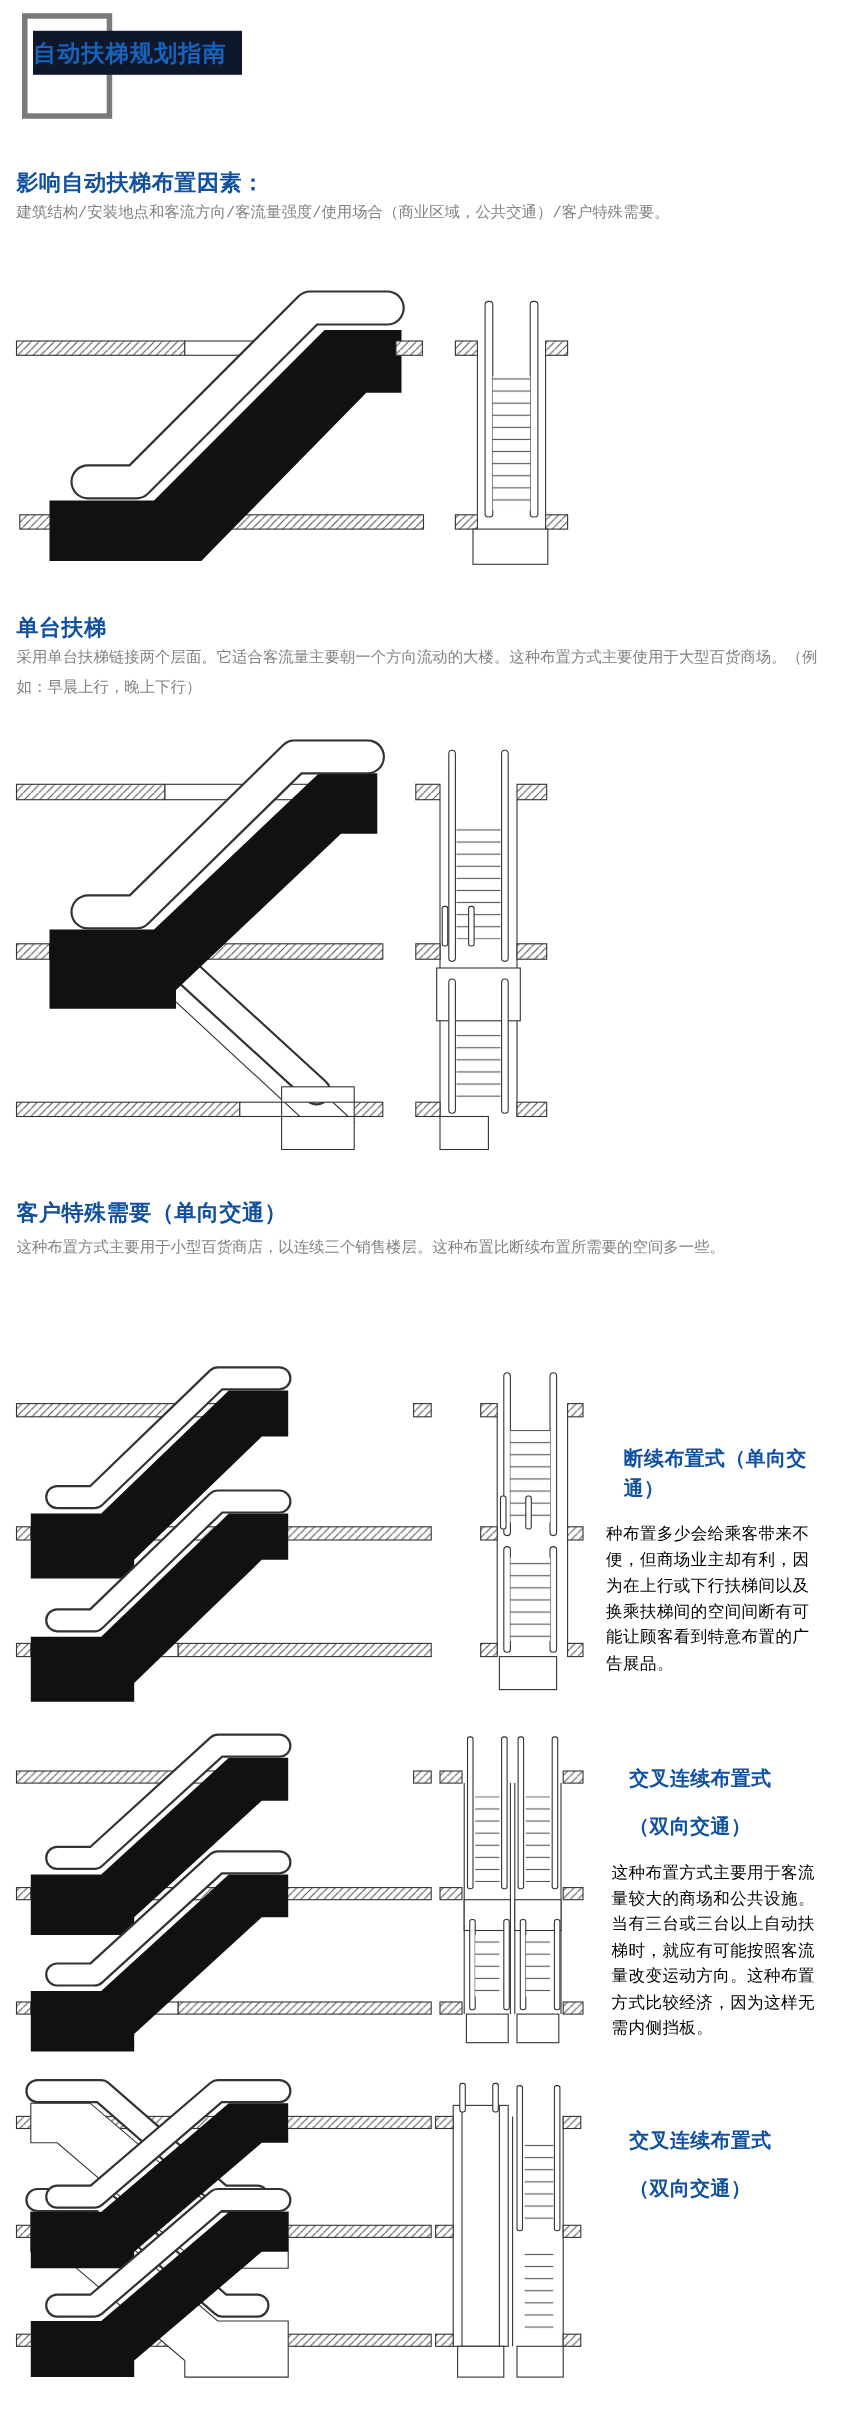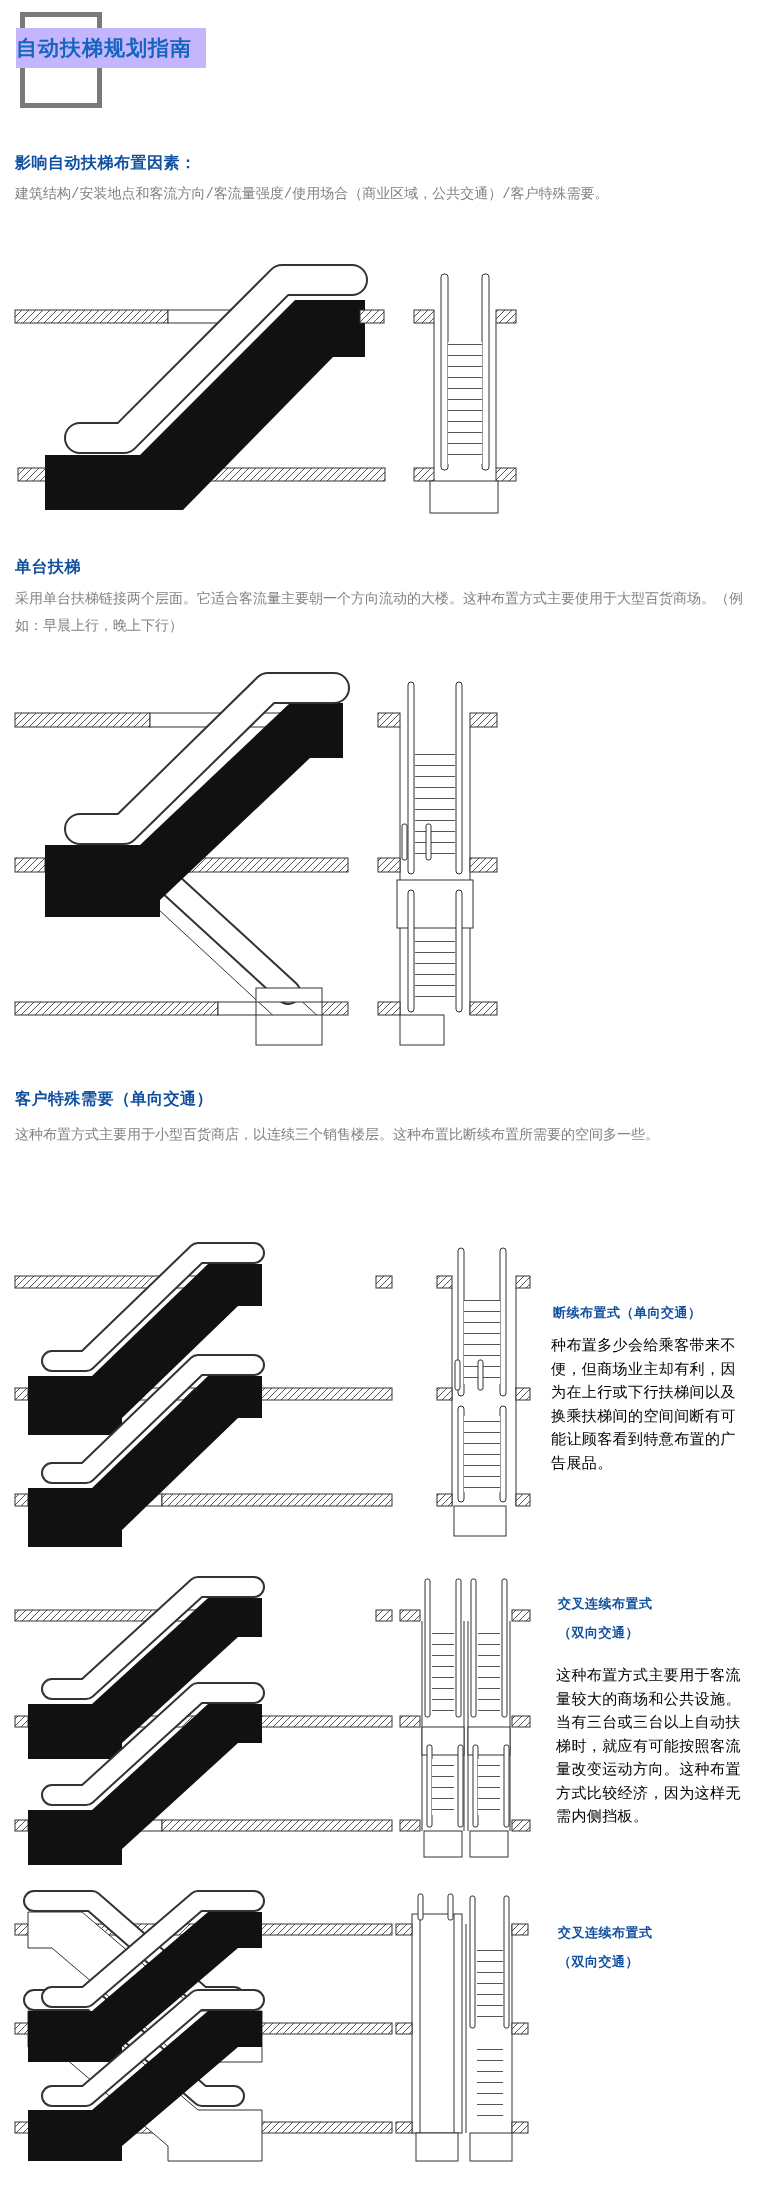--- a/index.html
+++ b/index.html
@@ -1,26 +1,26 @@
 <!DOCTYPE html>
 <html lang="zh"><head>
 <meta charset="utf-8">
 <style>
   html,body{margin:0;padding:0;background:#fff;}
   .page{position:relative;width:767px;height:2205px;background:#fff;overflow:hidden;
         font-family:"Liberation Sans",sans-serif;}
   .abs{position:absolute;}
   .title-box{position:absolute;left:20px;top:12px;width:72px;height:86px;
              border:5px solid #7a7a7a;background:#fff;}
-  h1.page-title{position:absolute;left:16px;top:28px;margin:0;font-size:21px;font-weight:bold;
-                color:#1565c0;background:#c4b5fd;padding:6px 14px 6px 0;letter-spacing:1px;}
-  h2.sec{position:absolute;margin:0;font-size:16px;font-weight:bold;color:#10509f;letter-spacing:.5px;}
+  h1.page-title{position:absolute;left:30px;top:28px;margin:0;font-size:21px;font-weight:bold;
+                color:#1565c0;background:#0f172a;padding:6px 14px 6px 0;letter-spacing:1px;}
+  h2.sec{position:absolute;margin:0;font-size:20px;font-weight:bold;color:#10509f;letter-spacing:.5px;}
   p.body{position:absolute;margin:0;font-size:14px;color:#828282;line-height:27px;
          word-break:break-all;overflow-wrap:anywhere;font-family:Liberation Mono, monospace;}
-  .side-col h3{margin:2px;font-size:13px;font-weight:bold;color:#10509f;line-height:27px;letter-spacing:.5px;}
+  .side-col h3{margin:16px;font-size:18px;font-weight:bold;color:#10509f;line-height:27px;letter-spacing:.5px;}
   .side-col p{margin:0;font-size:15px;color:#000000;line-height:23.5px;letter-spacing:.4px;
               word-break:break-all;overflow-wrap:anywhere;}
   svg.diag{position:absolute;left:0;display:block;}
   .blk{fill:#111;stroke:none;}
   .wht{fill:#fff;stroke:#333;stroke-width:1;}
   .open{fill:#fff;stroke:#333;stroke-width:1;}
   .hat{fill:url(#hat);stroke:#333;stroke-width:1;}
   .lad{fill:url(#lad);stroke:none;}
   .ln{stroke:#333;stroke-width:1;fill:none;}
   .hrO{fill:none;stroke:#333;stroke-linecap:round;stroke-linejoin:round;}

